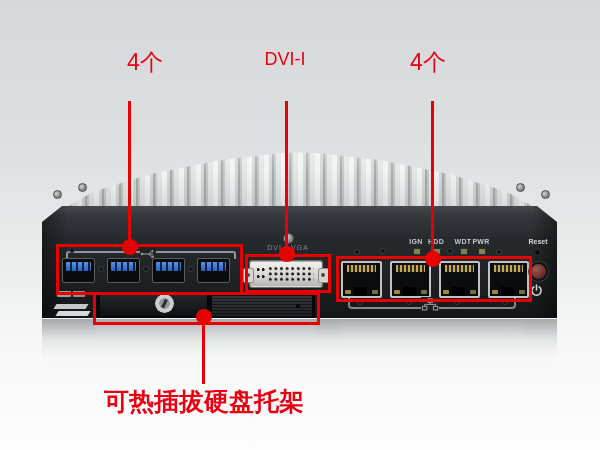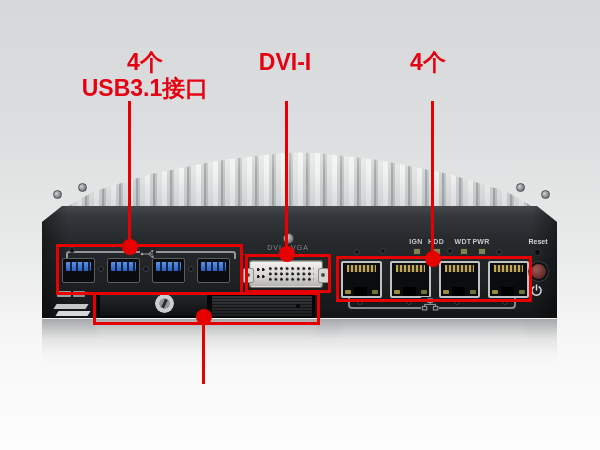--- a/index.html
+++ b/index.html
@@ -4,23 +4,23 @@
 <style>
   html,body{margin:0;padding:0;}
   .scene{
     position:relative;width:600px;height:450px;overflow:hidden;
     font-family:"Liberation Sans",sans-serif;
     background:linear-gradient(180deg,#d7d8d9 0%,#dddedf 30%,#e9eaea 55%,#f8f8f8 78%,#fdfdfd 100%);
   }
   .abs{position:absolute;}
 
   
-  .callout{color:#e60012;text-align:center;font-weight:700;line-height:1.13;}
+  .callout{color:#e60012;text-align:center;font-weight:400;line-height:1.13;}
   .co-usb{left:45px;top:49px;width:200px;font-size:23px;}
-  .co-dvi{left:230px;top:49px;width:110px;font-size:23px;}
+  .co-dvi{left:230px;top:49px;width:110px;font-size:18px;}
   .co-lan{left:322px;top:49px;width:212px;font-size:23px;}
   .co-tray{left:44px;top:387px;width:320px;font-size:25px;font-weight:700;}
 
   
   .rline{width:3px;background:#e60000;}
   .rdot{width:16px;height:16px;border-radius:50%;background:#e60000;}
   .rbox{border:3px solid #e60000;background:transparent;}
 
   
   .heatsink{
@@ -245,22 +245,22 @@
   <div class="abs rline" style="left:285px;top:101px;height:153px;"></div>
   <div class="abs rline" style="left:431px;top:101px;height:158px;"></div>
   <div class="abs rline" style="left:202px;top:317px;height:67px;"></div>
   <div class="abs rdot" style="left:122px;top:239px;"></div>
   <div class="abs rdot" style="left:279px;top:246px;"></div>
   <div class="abs rdot" style="left:425px;top:251px;"></div>
   <div class="abs rdot" style="left:196px;top:309px;"></div>
 
   <div class="abs callout co-usb">
     <div>4个</div>
-    <div>USB3.1接口</div>
   </div>
   <div class="abs callout co-dvi">
     <div>DVI-I</div>
   </div>
   <div class="abs callout co-lan">
     <div>4个</div>
   </div>
+  <div class="abs callout co-tray">可热插拔硬盘托架</div>
 
 </div>
 
 </body></html>

